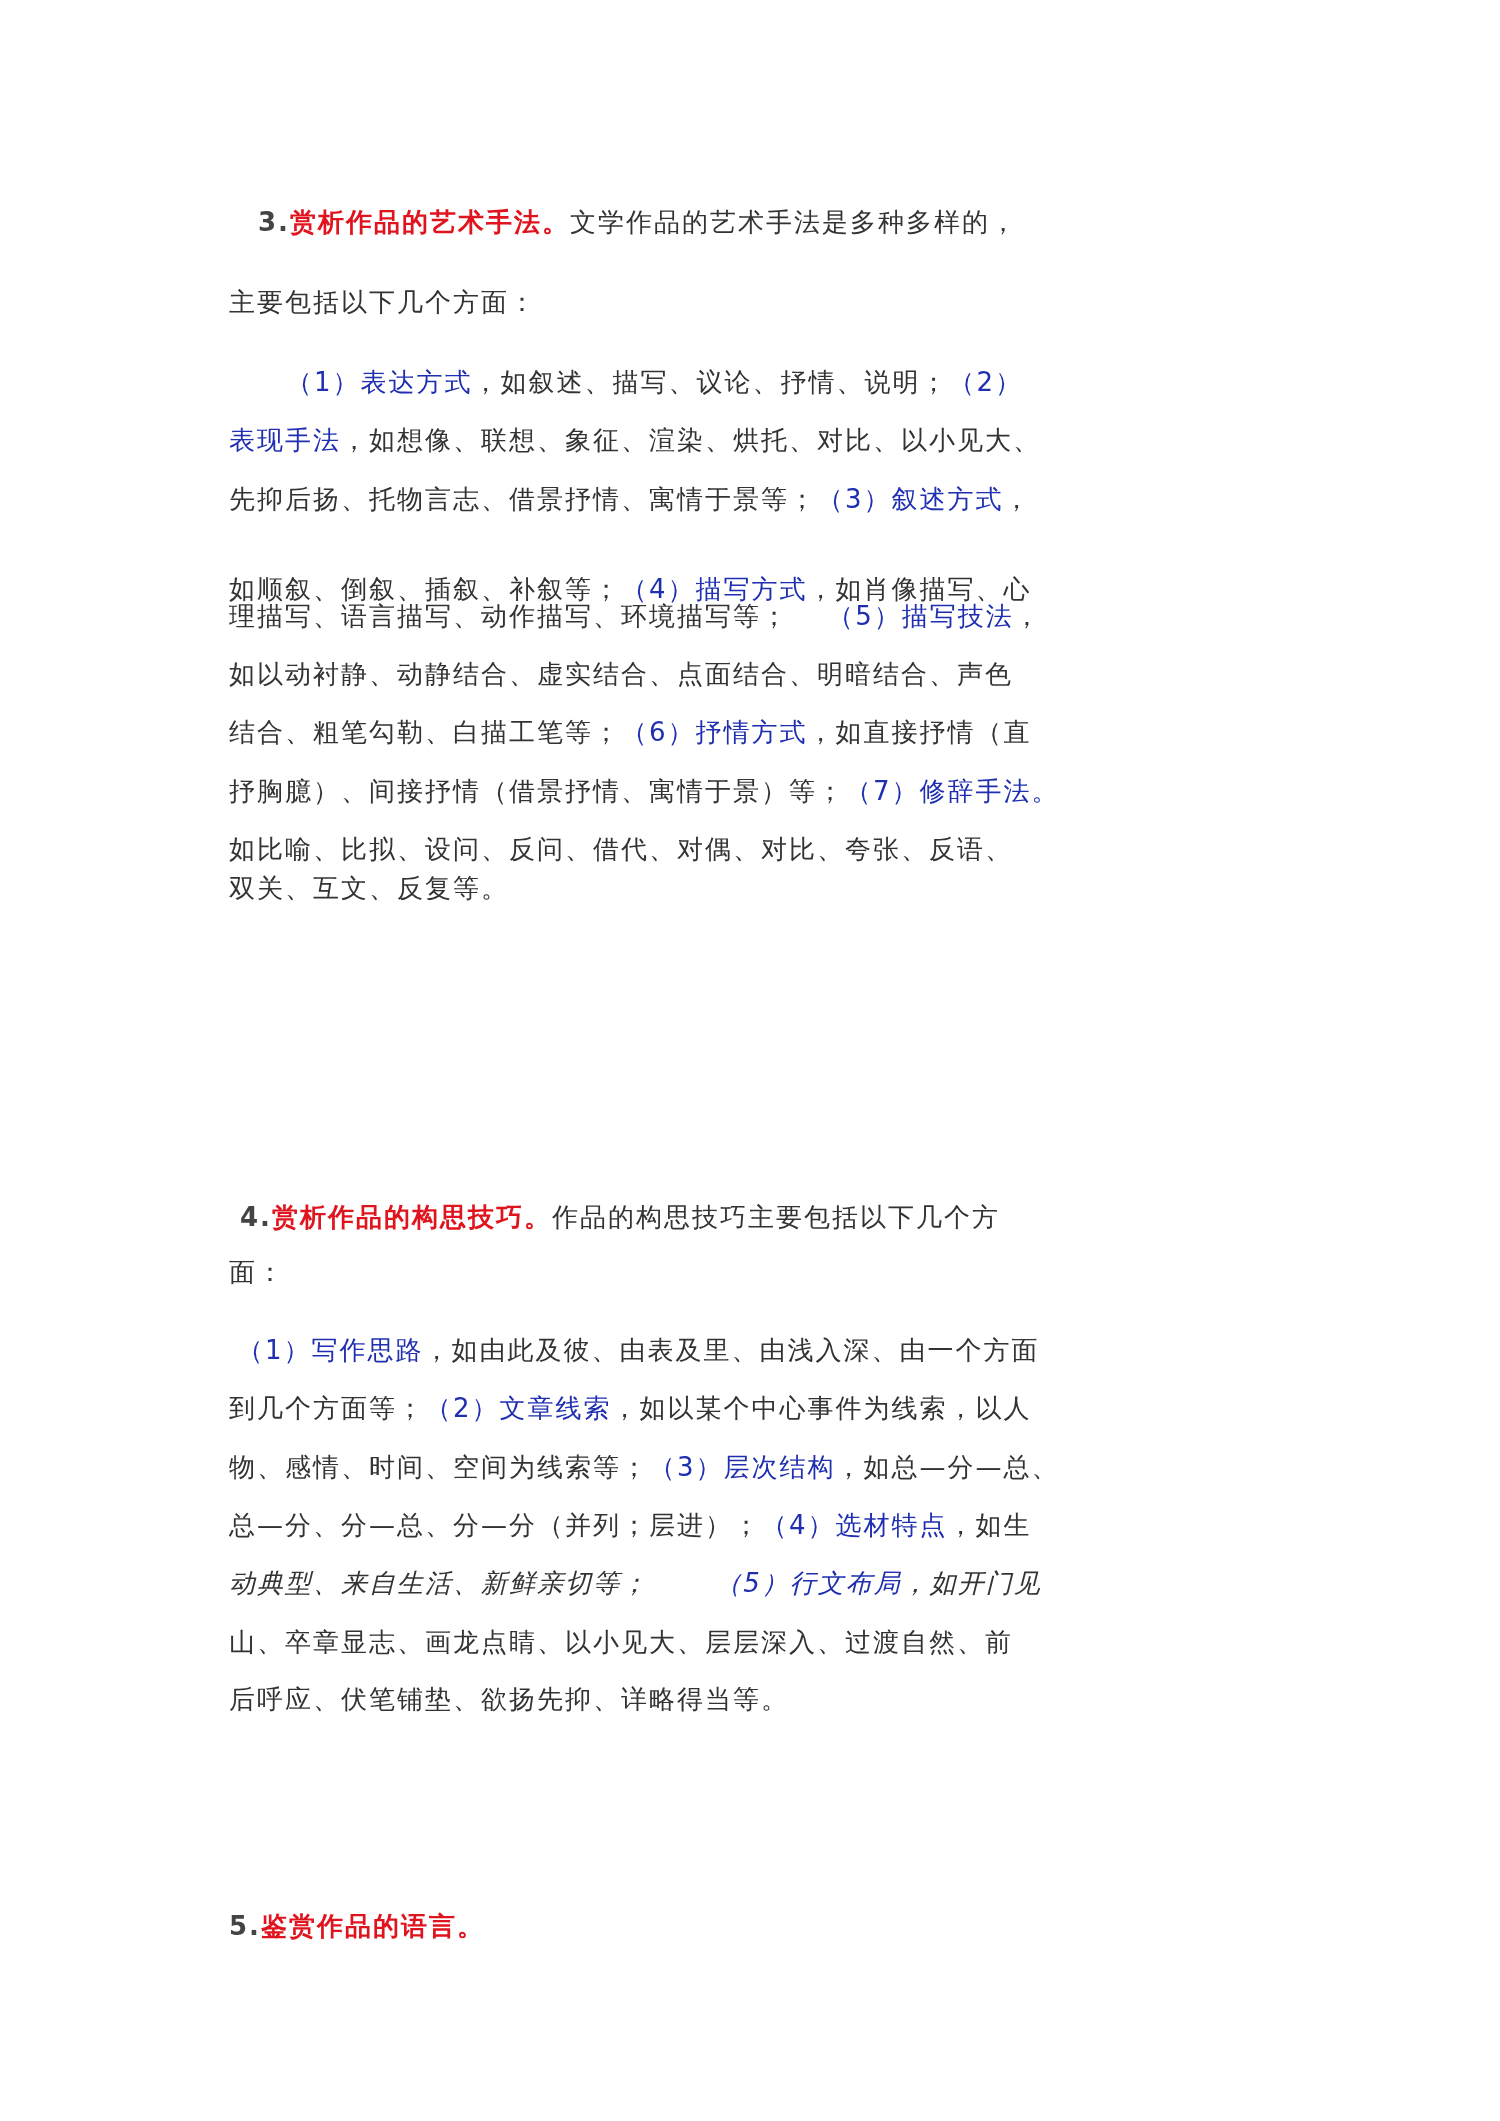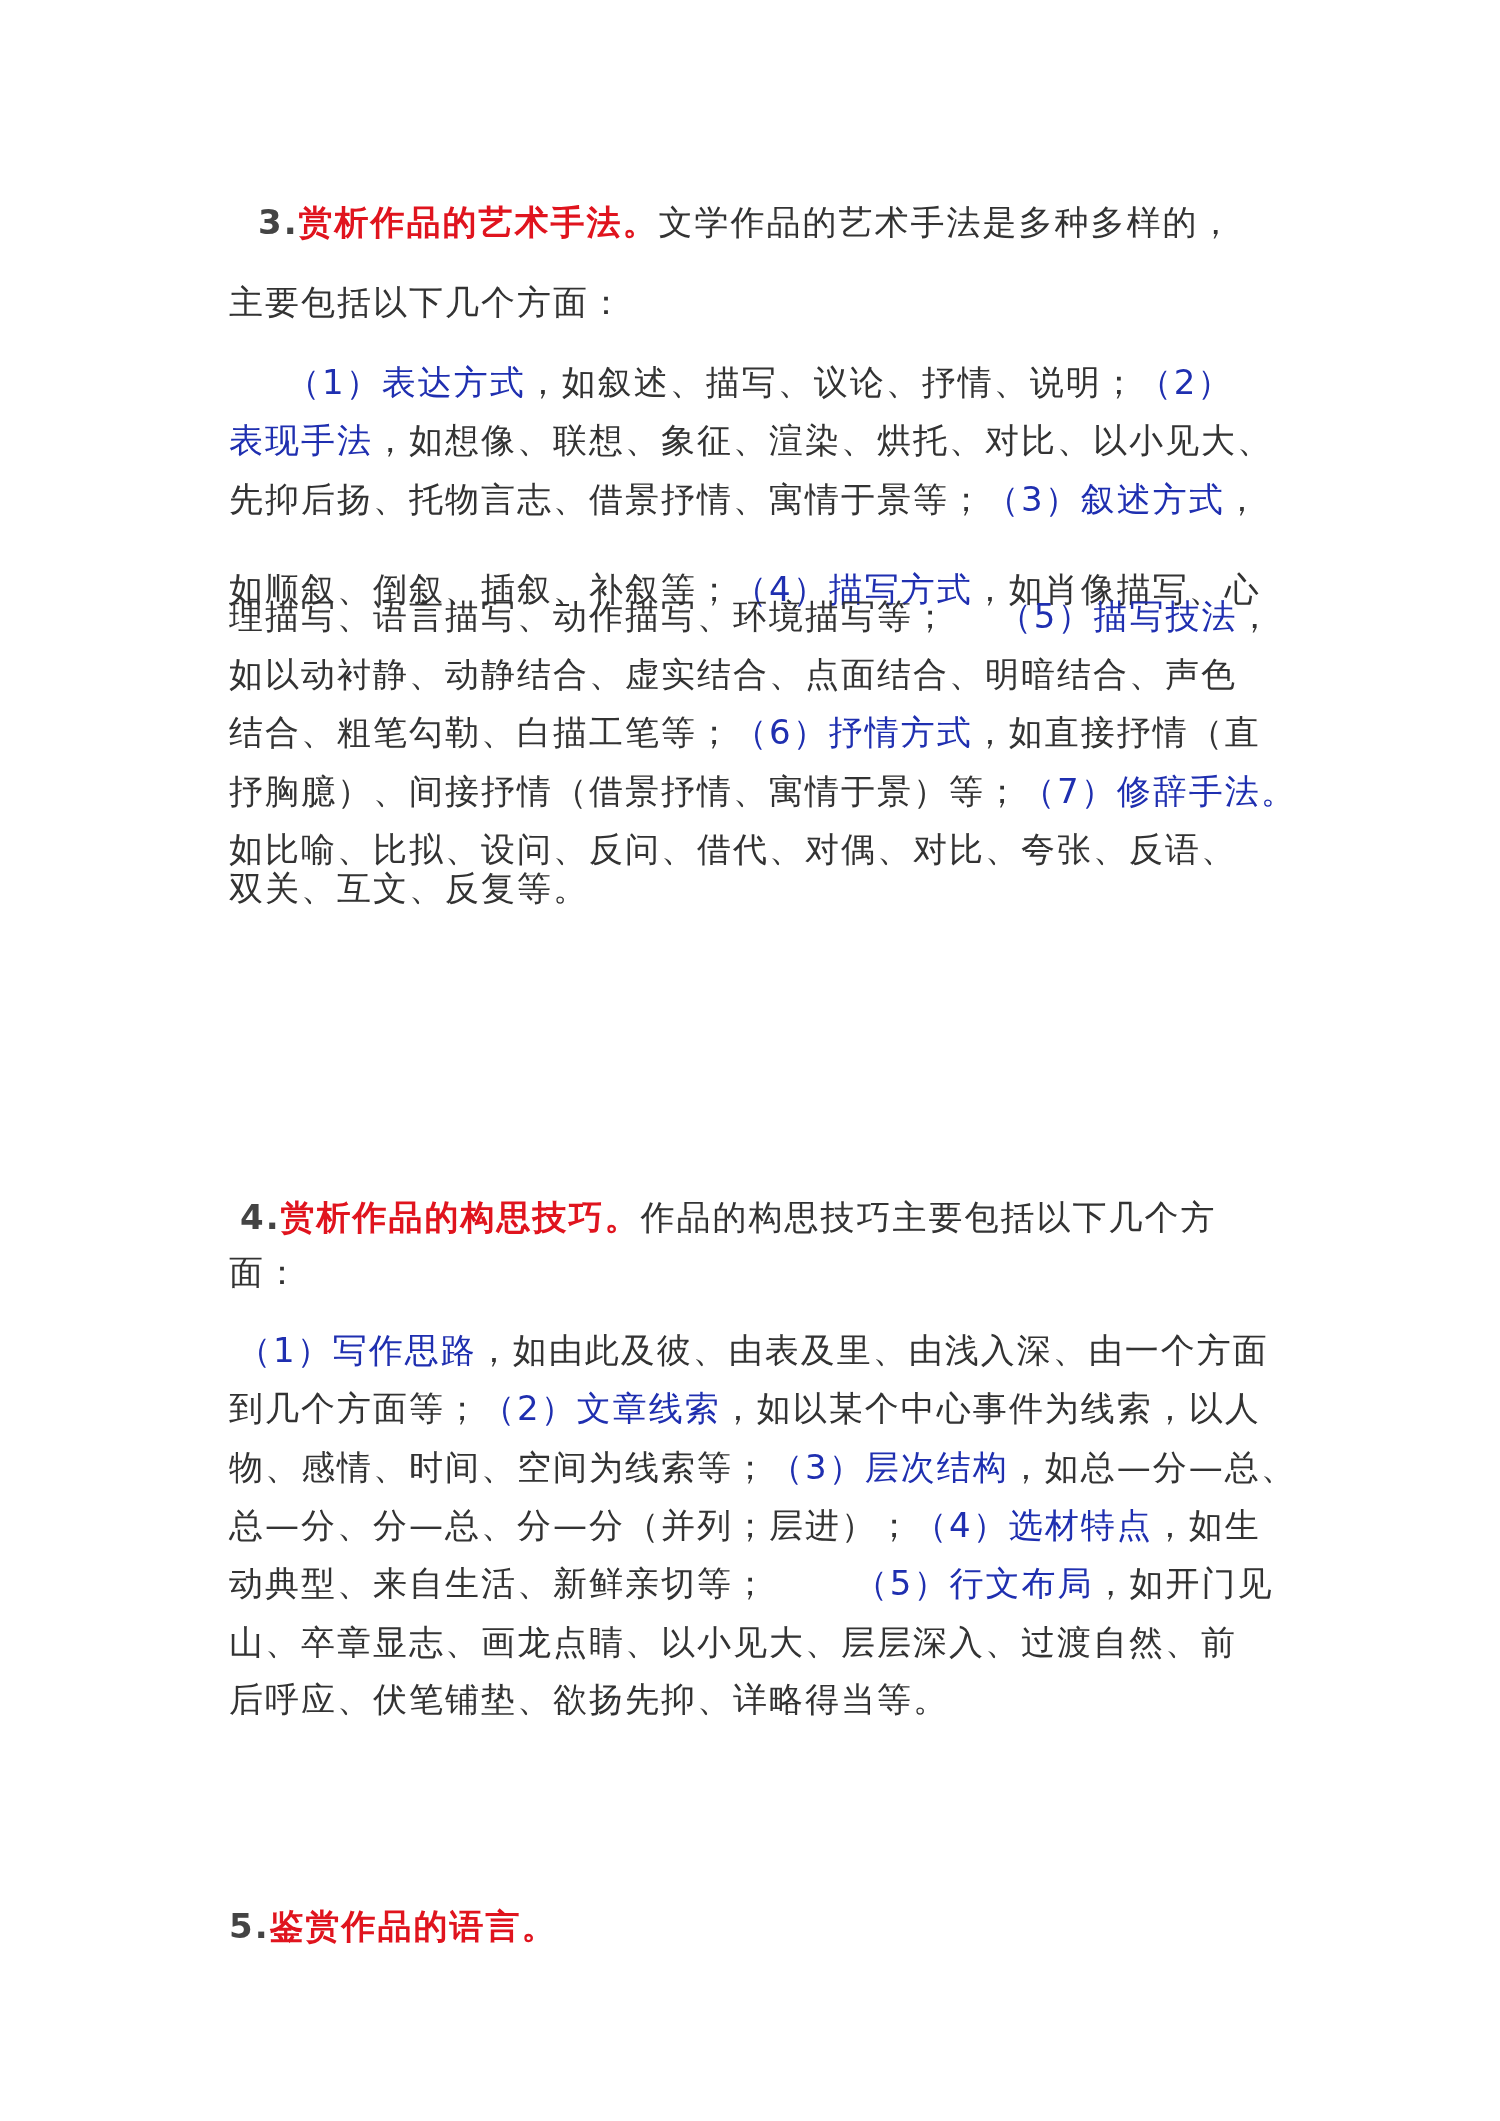--- a/index.html
+++ b/index.html
@@ -1,18 +1,18 @@
 <!DOCTYPE html>
 <html><head>
 <meta charset="utf-8">
 <style>
   html, body { margin: 0; padding: 0; background: #ffffff; }
   body { width: 1500px; height: 2121px; position: relative; overflow: hidden;
          font-family: "DejaVu Sans", "Liberation Sans", sans-serif; color: #333333; }
-  .line { position: absolute; left: 229px; font-size: 34px; line-height: 44px; white-space: nowrap; letter-spacing: 2px; }
+  .line { position: absolute; left: 229px; font-size: 26px; line-height: 44px; white-space: nowrap; letter-spacing: 2px; }
   .heading { font-weight: bold; }
   .num { color: #444444; font-weight: bold; }
   .red { color: #e0141e; }
   .blue { color: #1f2fb0; }
   .txt { color: #333333; }
 </style>
 </head>
 <body>
 
 <div class="line" style="top:200px; left:258px;">
@@ -40,20 +40,20 @@
 </div>
 <div class="line" style="top:1250px;">
   <span class="txt">面：</span>
 </div>
 
 <div id="s4-body">
     <div class="line" style="top: 1328px; left: 237px;"><span class="blue">（1）写作思路</span><span class="txt">，如由此及彼、由表及里、由浅入深、由一个方面</span></div>
     <div class="line" style="top: 1386.3px;"><span class="txt">到几个方面等；</span><span class="blue">（2）文章线索</span><span class="txt">，如以某个中心事件为线索，以人</span></div>
     <div class="line" style="top: 1444.6px; text-align: right;"><span class="txt">物、感情、时间、空间为线索等；</span><span class="blue">（3）层次结构</span><span class="txt">，如总—分—总、</span></div>
     <div class="line" style="top: 1502.9px;"><span class="txt">总—分、分—总、分—分（并列；层进）；</span><span class="blue">（4）选材特点</span><span class="txt">，如生</span></div>
-    <div class="line" style="top: 1561.2px;"><span class="txt">动典型、来自生活、新鲜亲切等；　　 </span><span class="blue">（5）行文布局</span><span class="txt">，如开门见</span></div>
+    <div class="line" style="top: 1561.2px; font-style: italic;"><span class="txt">动典型、来自生活、新鲜亲切等；　　 </span><span class="blue">（5）行文布局</span><span class="txt">，如开门见</span></div>
     <div class="line" style="top: 1619.5px;"><span class="txt">山、卒章显志、画龙点睛、以小见大、层层深入、过渡自然、前</span></div>
     <div class="line" style="top: 1677.8px; font-family: Liberation Serif, serif;"><span class="txt">后呼应、伏笔铺垫、欲扬先抑、详略得当等。</span></div>
   </div>
 
 <div class="line" style="top:1904px;">
   <span class="num heading">5.</span><span class="red heading">鉴赏作品的语言。</span>
 </div>
 
 </body></html>

